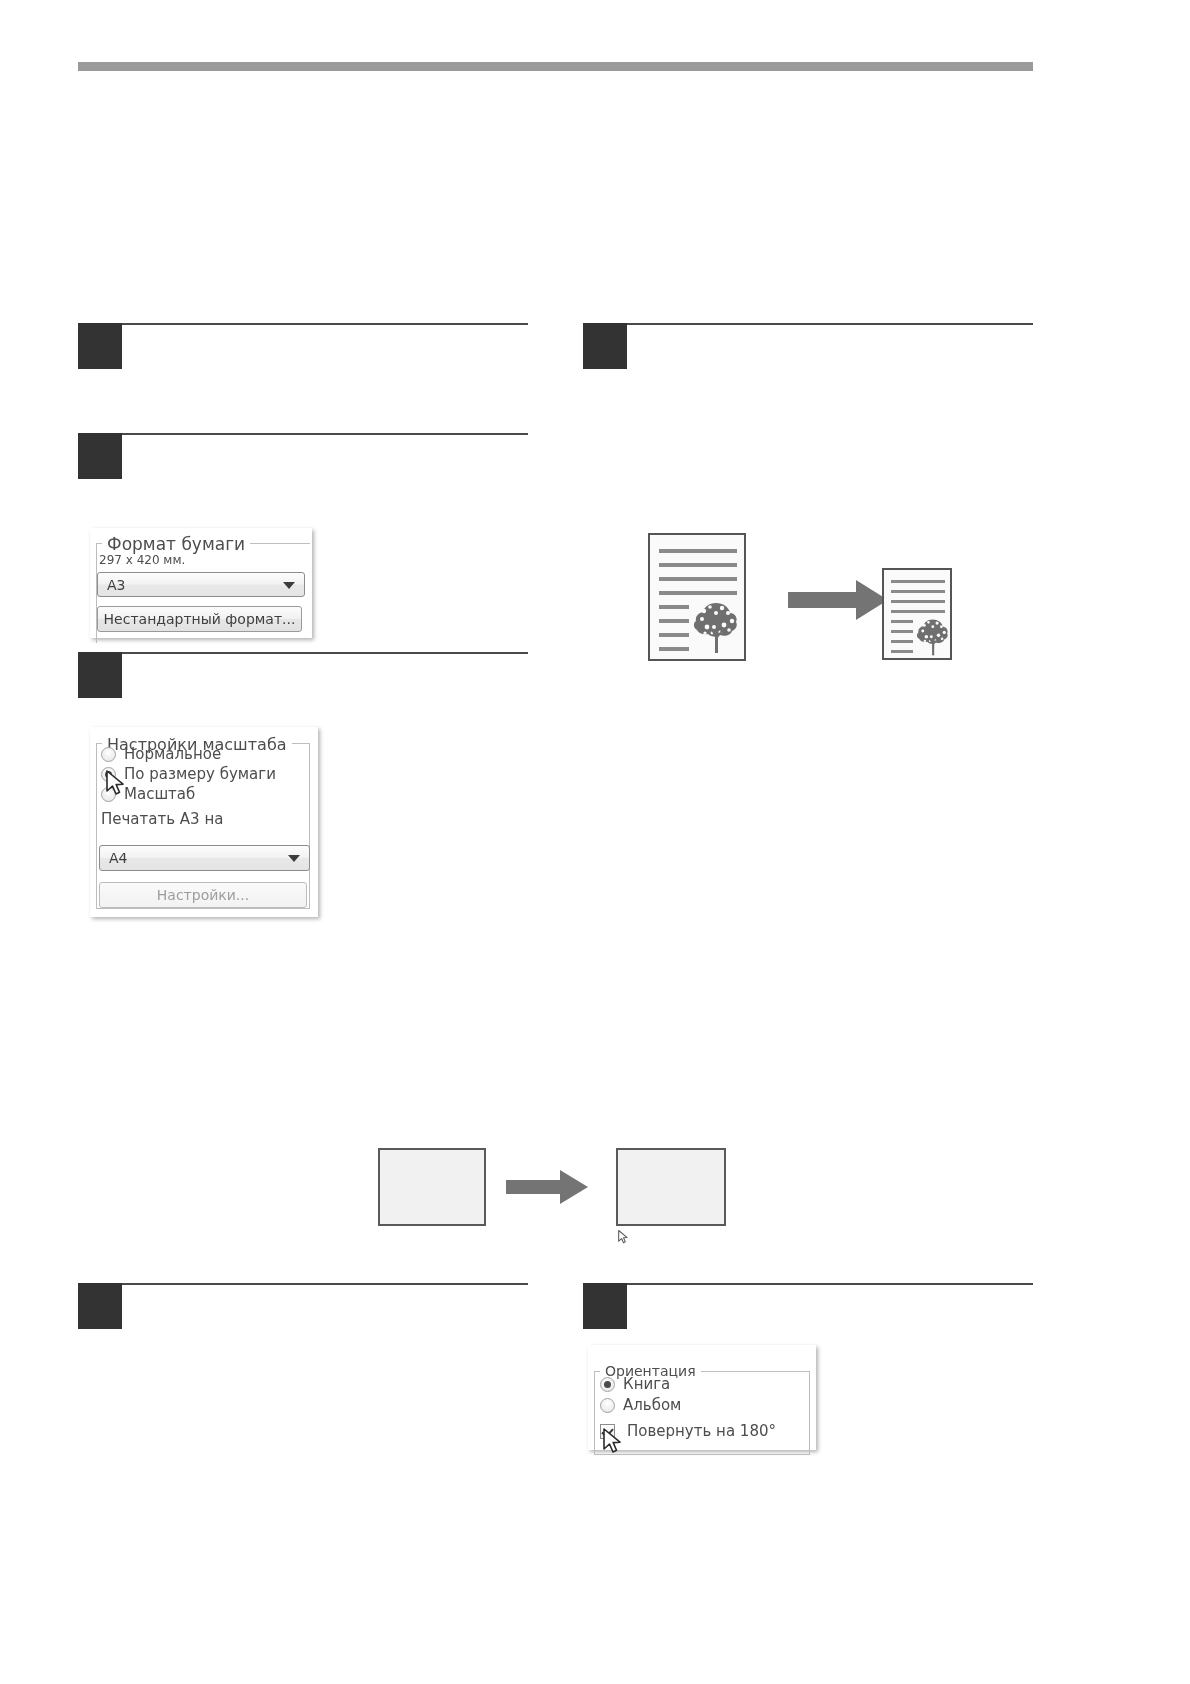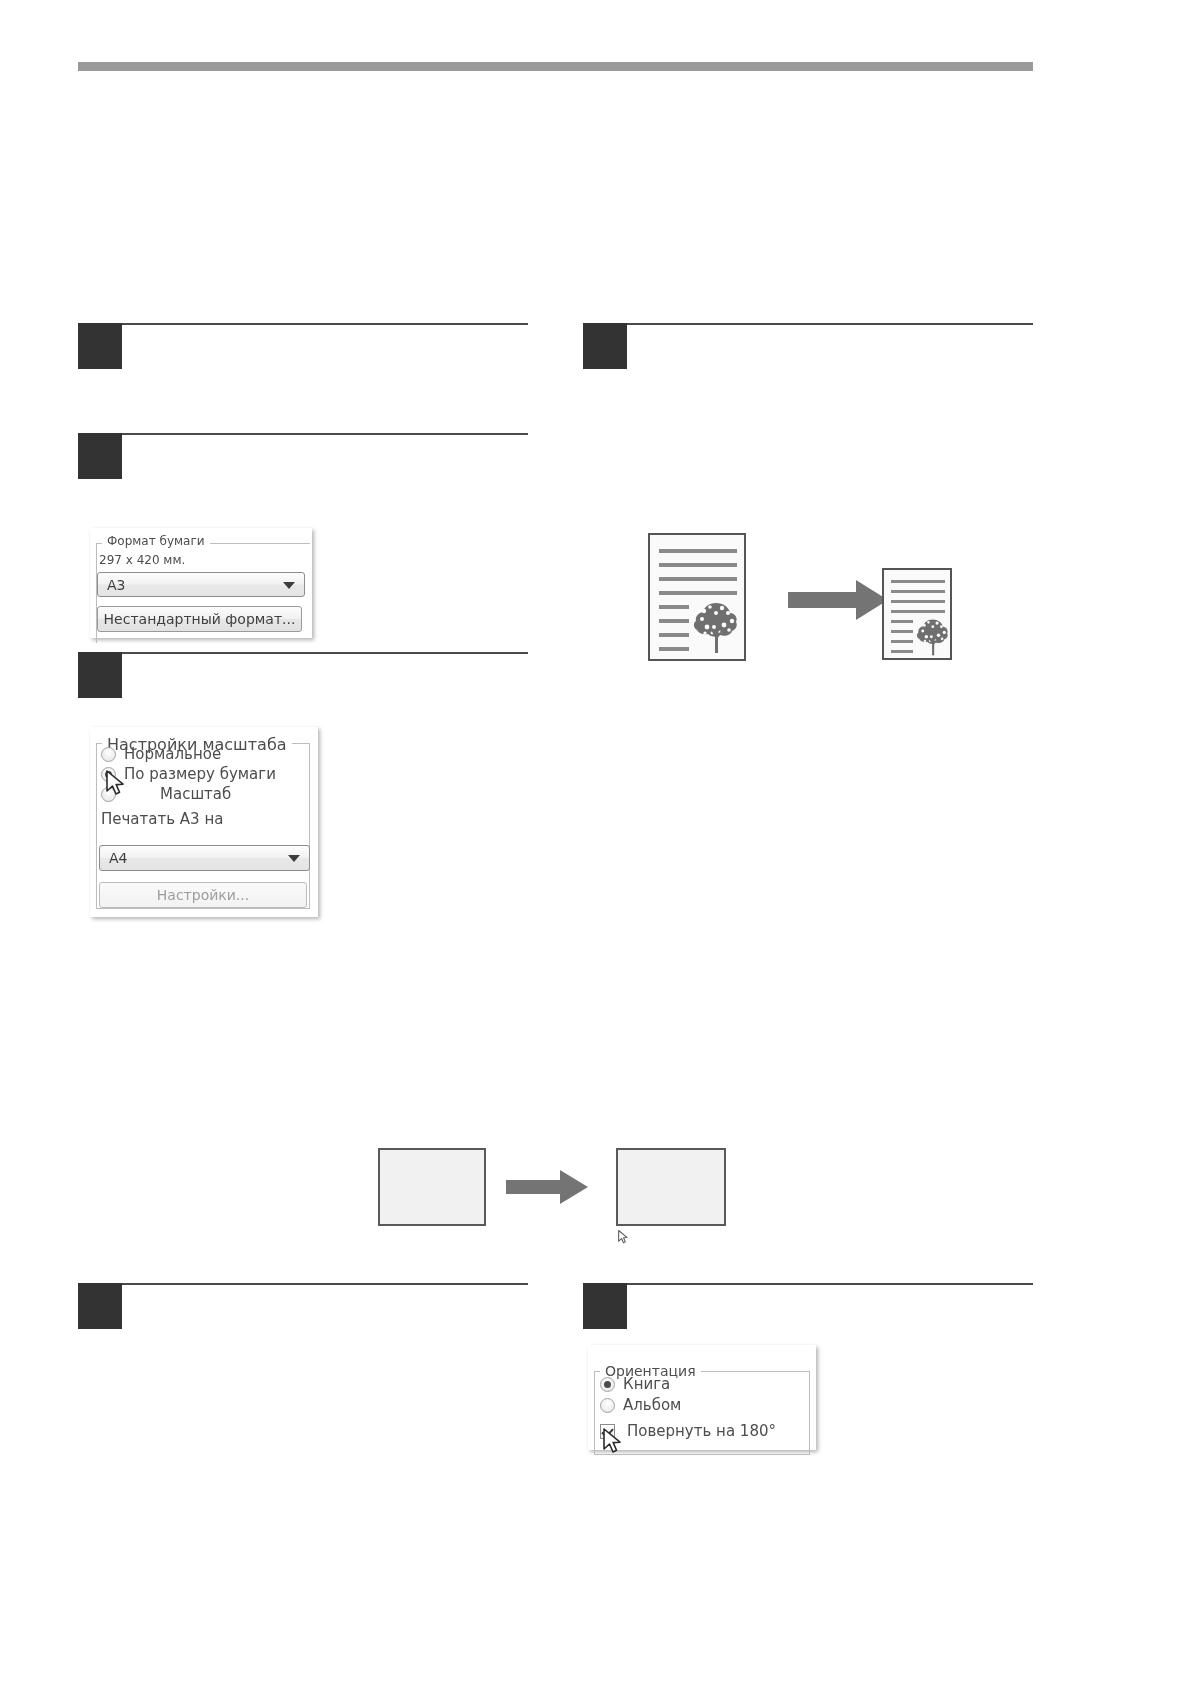--- a/index.html
+++ b/index.html
@@ -236,21 +236,21 @@
 
 <div class="section-head" style="left:78px; top:433px; width:450px;">
   <div class="rule"></div>
   <div class="num"></div>
 </div>
 
 <div class="gb-shadow" style="left:90px; top:528px; width:222px; height:110px;"></div>
 <div class="groupbox" style="left:92px; top:535px; width:218px; height:98px; border:none; background:transparent;">
 
   <div style="position:absolute; left:4px; top:8px; right:0px; bottom:-10px; border:1px solid #bdbdbd; border-right:none; border-bottom:none; box-sizing:border-box;"></div>
-  <div class="gb-legend" style="top:-1px; left:10px; font-size:12px;">Формат бумаги</div>
+  <div class="gb-legend" style="top:-1px; left:10px; font-size:17px;">Формат бумаги</div>
 </div>
 
 <div class="static-text" style="left:99px; top:553px; font-size:12px;">297 x 420 мм.</div>
 
 <div class="combo" style="left:97px; top:572px; width:208px;">
   <span class="combo-value">A3</span>
   <span class="combo-arrow"></span>
 </div>
 
 <div class="pushbtn" style="left:97px; top:606px; width:205px;">Нестандартный формат...</div>
@@ -269,21 +269,21 @@
 <div class="radio-row" style="left:101px; top:745px;">
   <span class="radio-mark"></span>
   <span class="radio-label">Нормальное</span>
 </div>
 
 <div class="radio-row" style="left:101px; top:765px;">
   <span class="radio-mark on"></span>
   <span class="radio-label">По размеру бумаги</span>
 </div>
 
-<div class="radio-row" style="left:101px; top:785px;gap:36px;">
+<div class="radio-row" style="left:101px; top:785px;">
   <span class="radio-mark"></span>
   <span class="radio-label">Масштаб</span>
 </div>
 
 <svg class="cursor-arrow" style="left:106px; top:770px;" viewBox="0 0 22 30">
   <polygon points="1,1 1,21 6.5,16 10,24 13.5,22.3 10.2,14.6 17,14.2" fill="#ffffff" stroke="#2b2b2b" stroke-width="1.6" stroke-linejoin="round"></polygon>
 </svg>
 
 <div class="static-text" style="left:101px; top:810px; font-size:15px;">Печатать A3 на</div>
 

